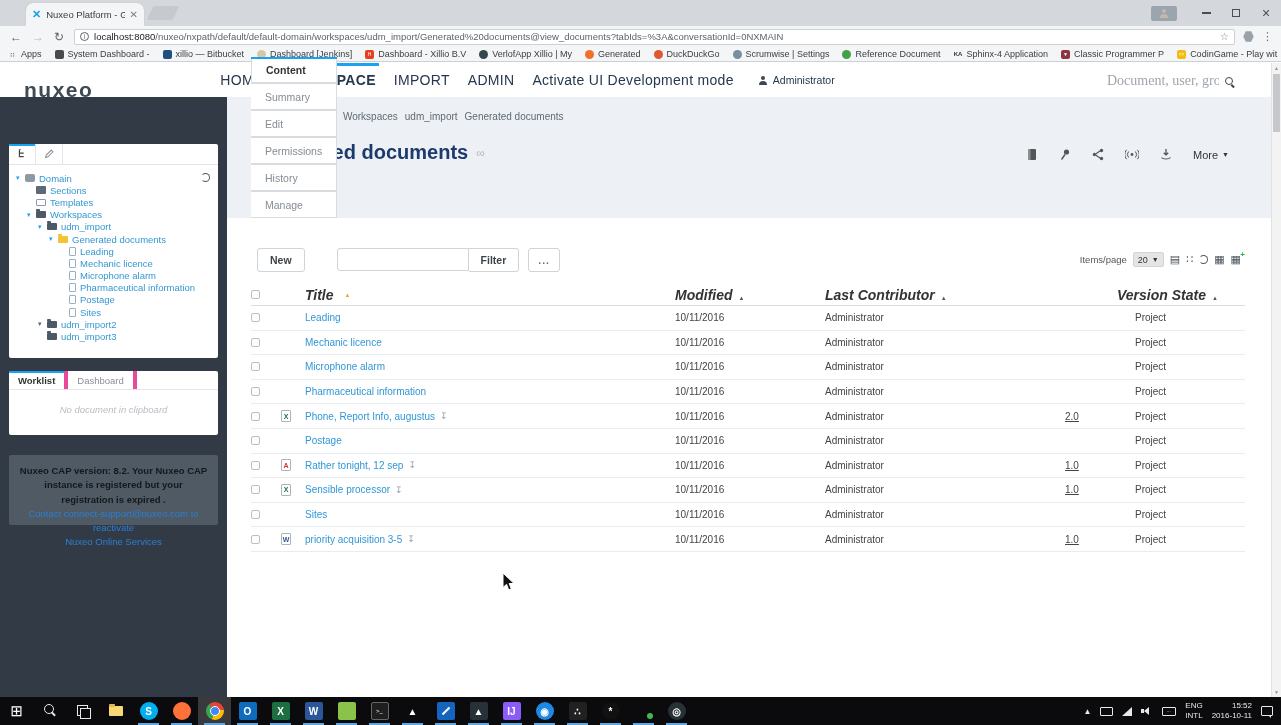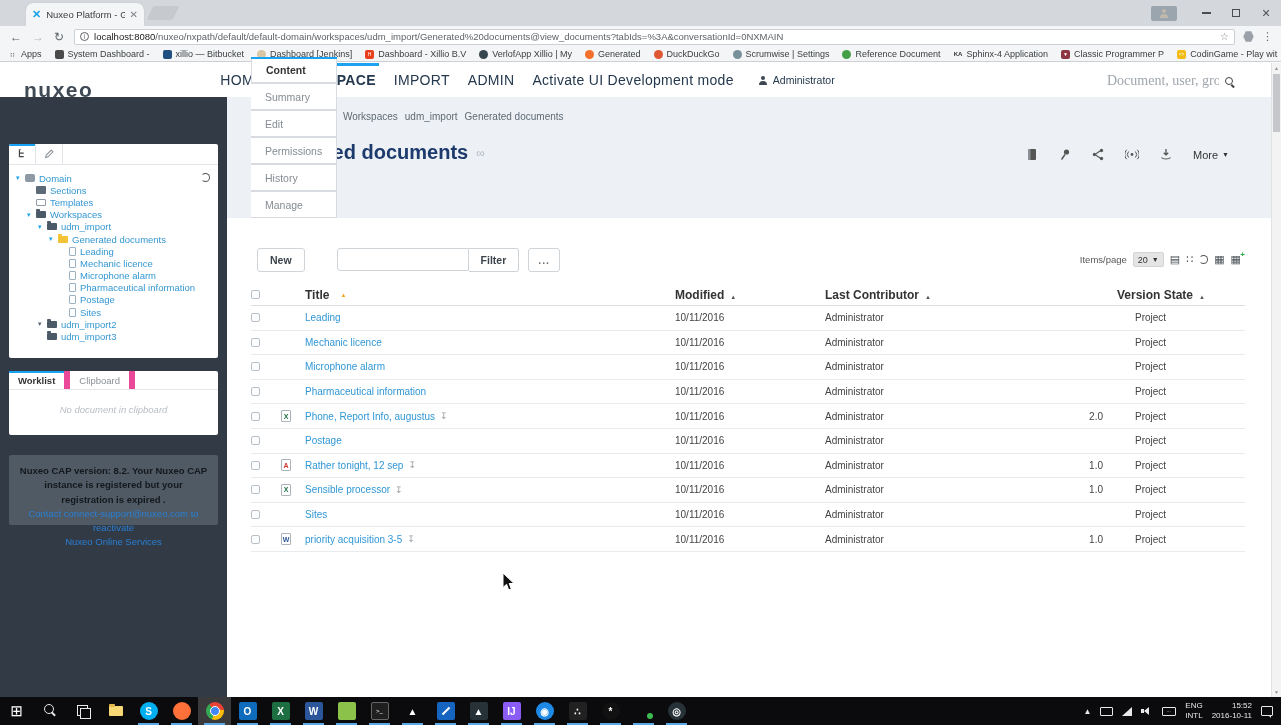--- a/index.html
+++ b/index.html
@@ -79,21 +79,21 @@
   .ticon[data-icon="domain"]{ background:#8d99a5; border-radius:2px; height:8px; }
   .ticon[data-icon="sections"]{ background:#5c6a77; border-radius:1px; height:8px; }
   .ticon[data-icon="templates"]{ border:1px solid #8d99a5; border-radius:1px; }
   .ticon[data-icon="folder"]{ background:#4c5a68; border-radius:1px; }
   .ticon[data-icon="folder"]::before{ content:""; position:absolute; top:-2px; left:0; width:4px; height:2px; background:#4c5a68; border-radius:1px 1px 0 0; }
   .ticon[data-icon="folder-open"]{ background:#f3c337; border-radius:1px; }
   .ticon[data-icon="folder-open"]::before{ content:""; position:absolute; top:-2px; left:0; width:4px; height:2px; background:#f3c337; border-radius:1px 1px 0 0; }
   .ticon[data-icon="file"]{ width:7px; height:9px; background:#fff; border:1px solid #9ab0c3; border-radius:1px; }
   .worklist { position:absolute; left:9px; right:9px; top:274px; height:64px; background:#fff; border-radius:2px; }
   .wtabs { display:flex; border-bottom:1px solid #e4e6ea; height:19px; }
-  .wtab { padding:0 9px; display:flex; align-items:center; font-size:9.5px; color:#8a9096; border-right:6px solid #ec4899; position:relative; }
+  .wtab { padding:0 9px; display:flex; align-items:center; font-size:9.5px; color:#8a9096; border-right:4px solid #ec4899; position:relative; }
   .wtab.active { color:#333; font-weight:bold; }
   .wtab.active::before { content:""; position:absolute; top:0; left:0; right:0; height:2px; background:#17a3f3; }
   .wempty { text-align:center; font-size:9.5px; font-style:italic; color:#b9bec4; margin-top:14px; }
   .regbox { position:absolute; left:9px; right:9px; top:358px; height:70px; background:#4f5a64; border-radius:2px; padding:9px 10px 0; text-align:center; }
   .regtext { font-size:9.5px; font-weight:bold; color:#14181d; line-height:1.5; }
   .reglink { font-size:9.5px; color:#2a7fd4; line-height:1.5; }
 
   
   .main { position:absolute; top:97px; left:227px; right:10px; bottom:28px; background:#fff; }
   .main-top { position:absolute; top:0; left:0; right:0; height:121px; background:#edf1f5; }
@@ -128,23 +128,23 @@
   .addlist .plus { position:absolute; right:-4px; top:-3px; color:#2eaf46; font-size:8px; font-weight:bold; }
   .dtable { position:absolute; top:66px; left:24px; right:26px; }
   .drow { display:flex; align-items:center; height:24.6px; border-bottom:1px solid #e9ecef; }
   .dhead { height:22px; border-bottom:1px solid #d9dce0; font-weight:bold; }
   .c-check { width:30px; flex:0 0 auto; display:flex; align-items:center; }
   .checkbox { width:9px; height:9px; border:1px solid #b9bfc6; border-radius:2px; background:#fcfdfe; }
   .c-icon { width:24px; flex:0 0 auto; display:flex; align-items:center; }
   .c-title { flex:1; display:flex; align-items:center; gap:5px; font-size:10px; color:#444; min-width:0; }
   .c-mod { width:150px; flex:0 0 auto; font-size:10px; color:#444; }
   .c-contrib { width:240px; flex:0 0 auto; font-size:10px; color:#444; }
-  .c-ver { width:52px; flex:0 0 auto; font-size:10px; color:#444; text-align:right; padding-right:14px; }
+  .c-ver { width:52px; flex:0 0 auto; font-size:10px; color:#444; padding-right:14px;text-decoration:underline; }
   .c-state { width:128px; flex:0 0 auto; font-size:10px; color:#444; padding-left:18px; }
-  .dhead .hlbl { font-size:12px; color:#333; }
+  .dhead .hlbl { font-size:14px; color:#333;font-style:italic; }
   .sort { font-size:6px; color:#555; margin-left:6px; }
   .sort.accent { color:#f0a61c; }
   .doclink { color:#3097d6; white-space:nowrap; overflow:hidden; text-overflow:ellipsis; }
   .file-page { width:10px; height:12px; border:1px solid #adb3ba; border-radius:1px; background:#fff; display:flex; align-items:center; justify-content:center; font-size:7px; font-weight:bold; visibility:hidden; flex:0 0 auto; }
   .file-page[data-filetype]{ visibility:visible; }
   .file-page[data-filetype="excel"]::before{ content:"X"; color:#1e7145; }
   .file-page[data-filetype="pdf"]::before{ content:"A"; color:#d0342c; }
   .file-page[data-filetype="word"]::before{ content:"W"; color:#2b579a; }
   .dl-arrow { font-size:9px; color:#9aa0a6; display:none; }
   .dl-arrow.show { display:inline; }
@@ -429,21 +429,21 @@
           <span>udm_import3</span>
         </div>
 
     </div>
   </div>
   <div class="worklist">
     <div class="wtabs">
 
         <div class="wtab active">Worklist</div>
 
-        <div class="wtab">Clipboard</div>
+        <div class="wtab">Dashboard</div>
 
     </div>
     <div class="wempty">No document in clipboard</div>
   </div>
   <div class="regbox">
     <div class="regtext">Nuxeo CAP version: 8.2. Your Nuxeo CAP instance is registered but your registration is expired .</div>
     <div class="reglink">Contact connect-support@nuxeo.com to reactivate</div>
     <div class="reglink">Nuxeo Online Services</div>
   </div>
 </div>

